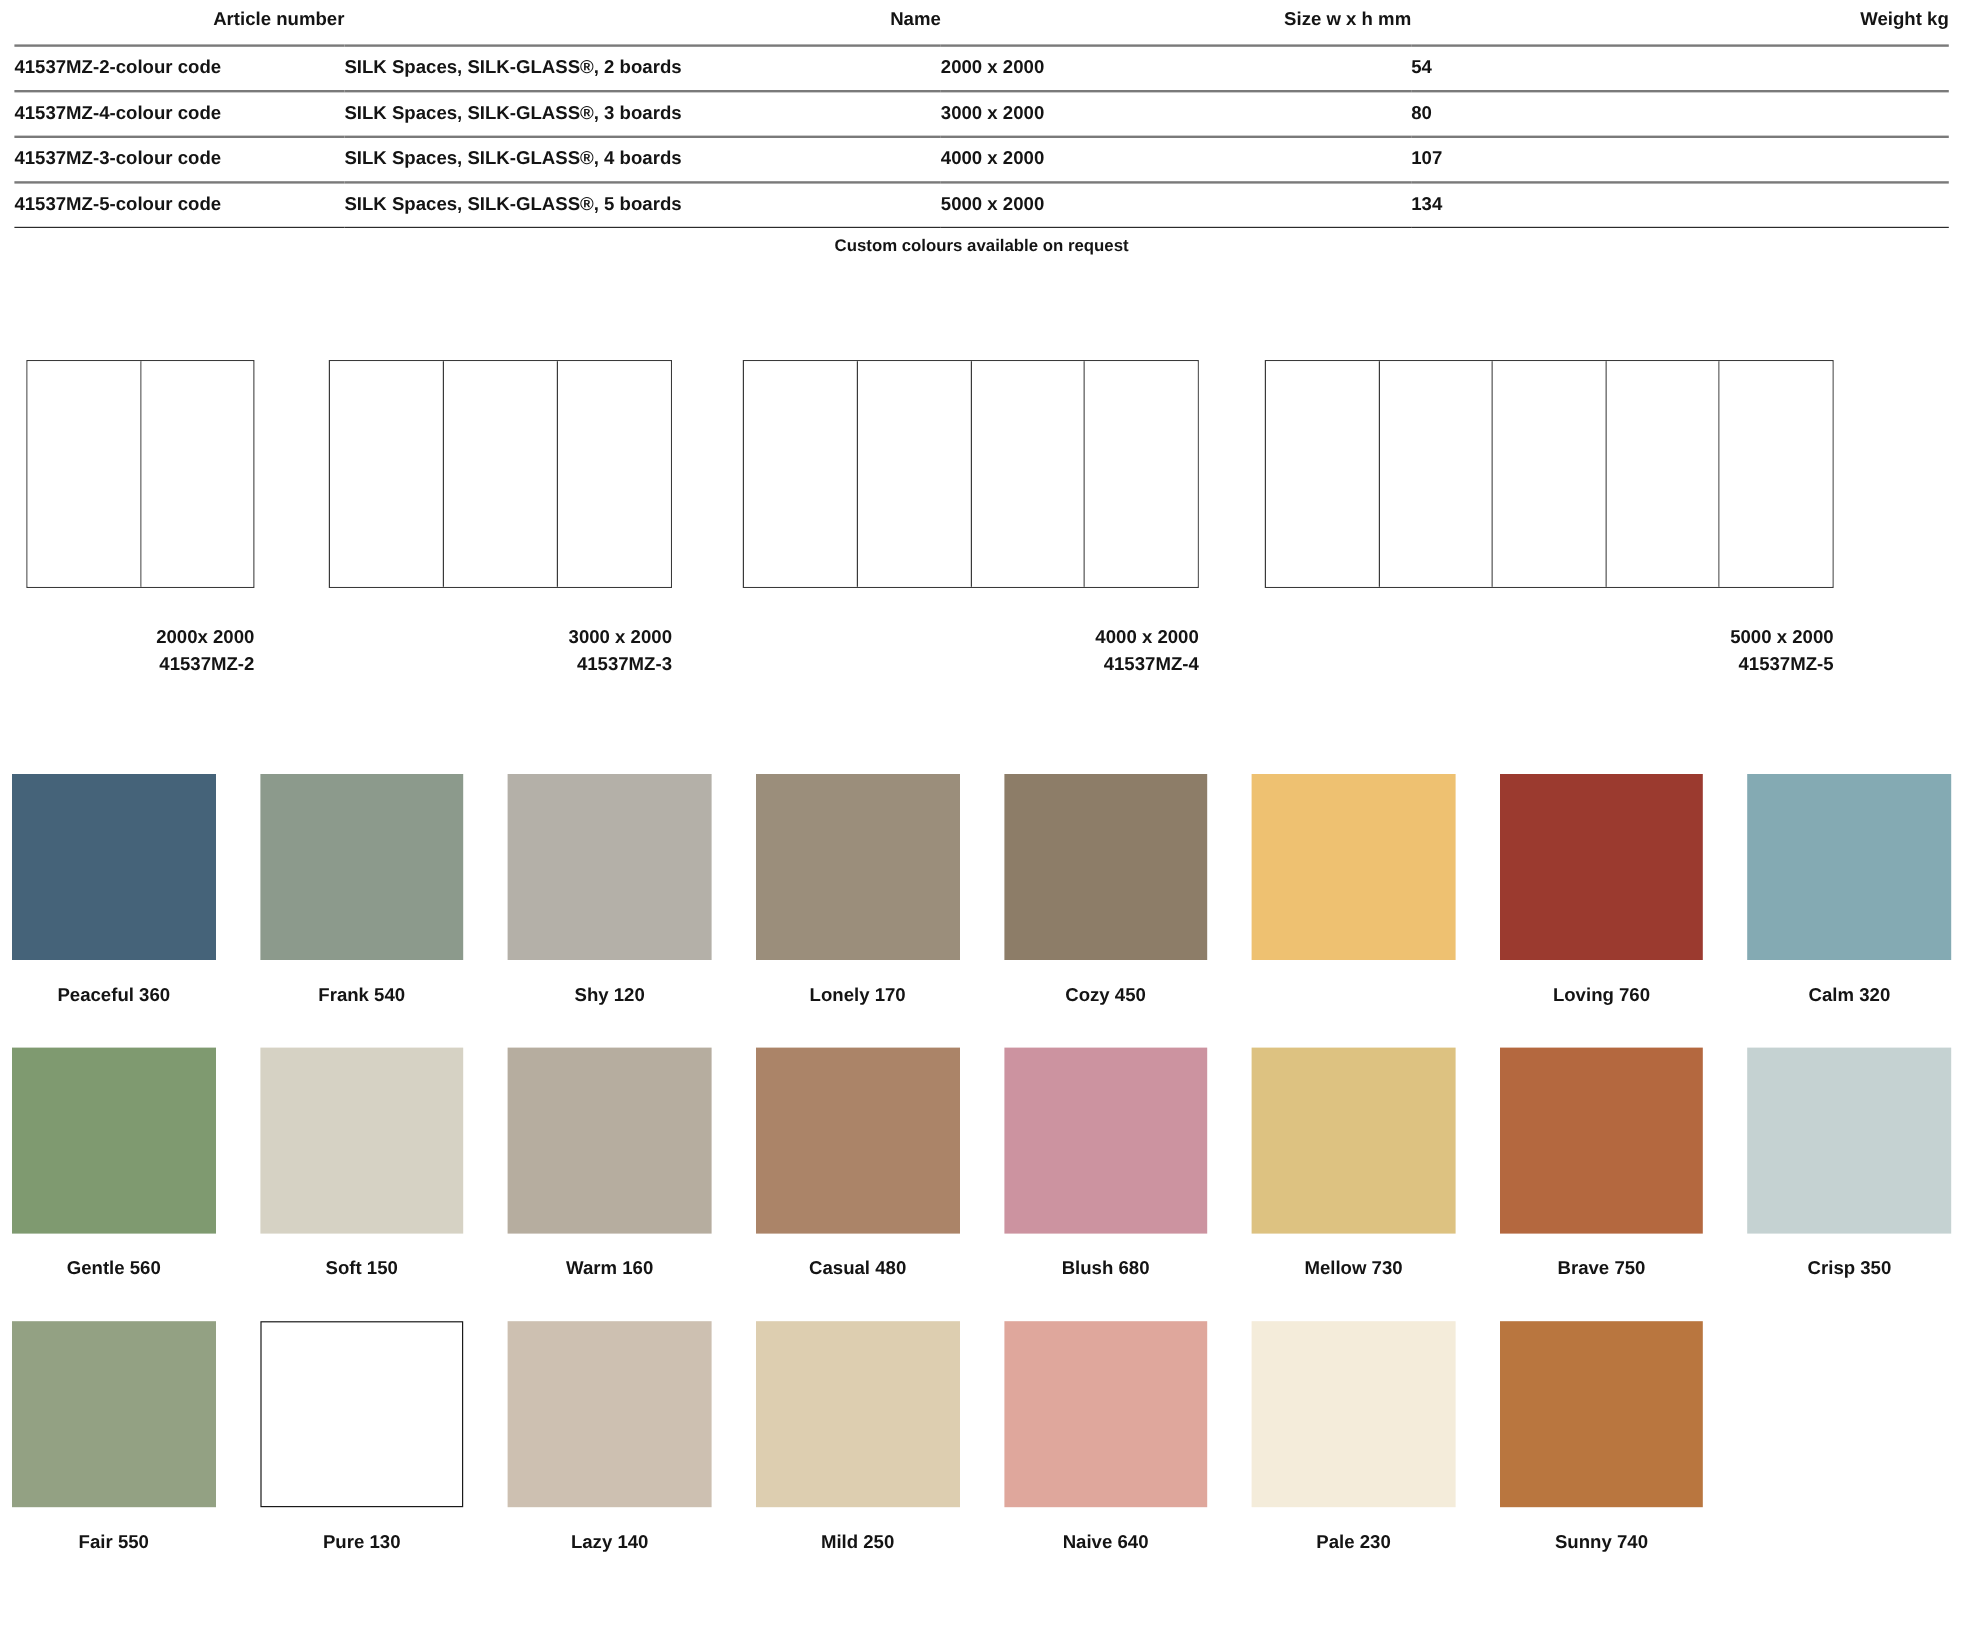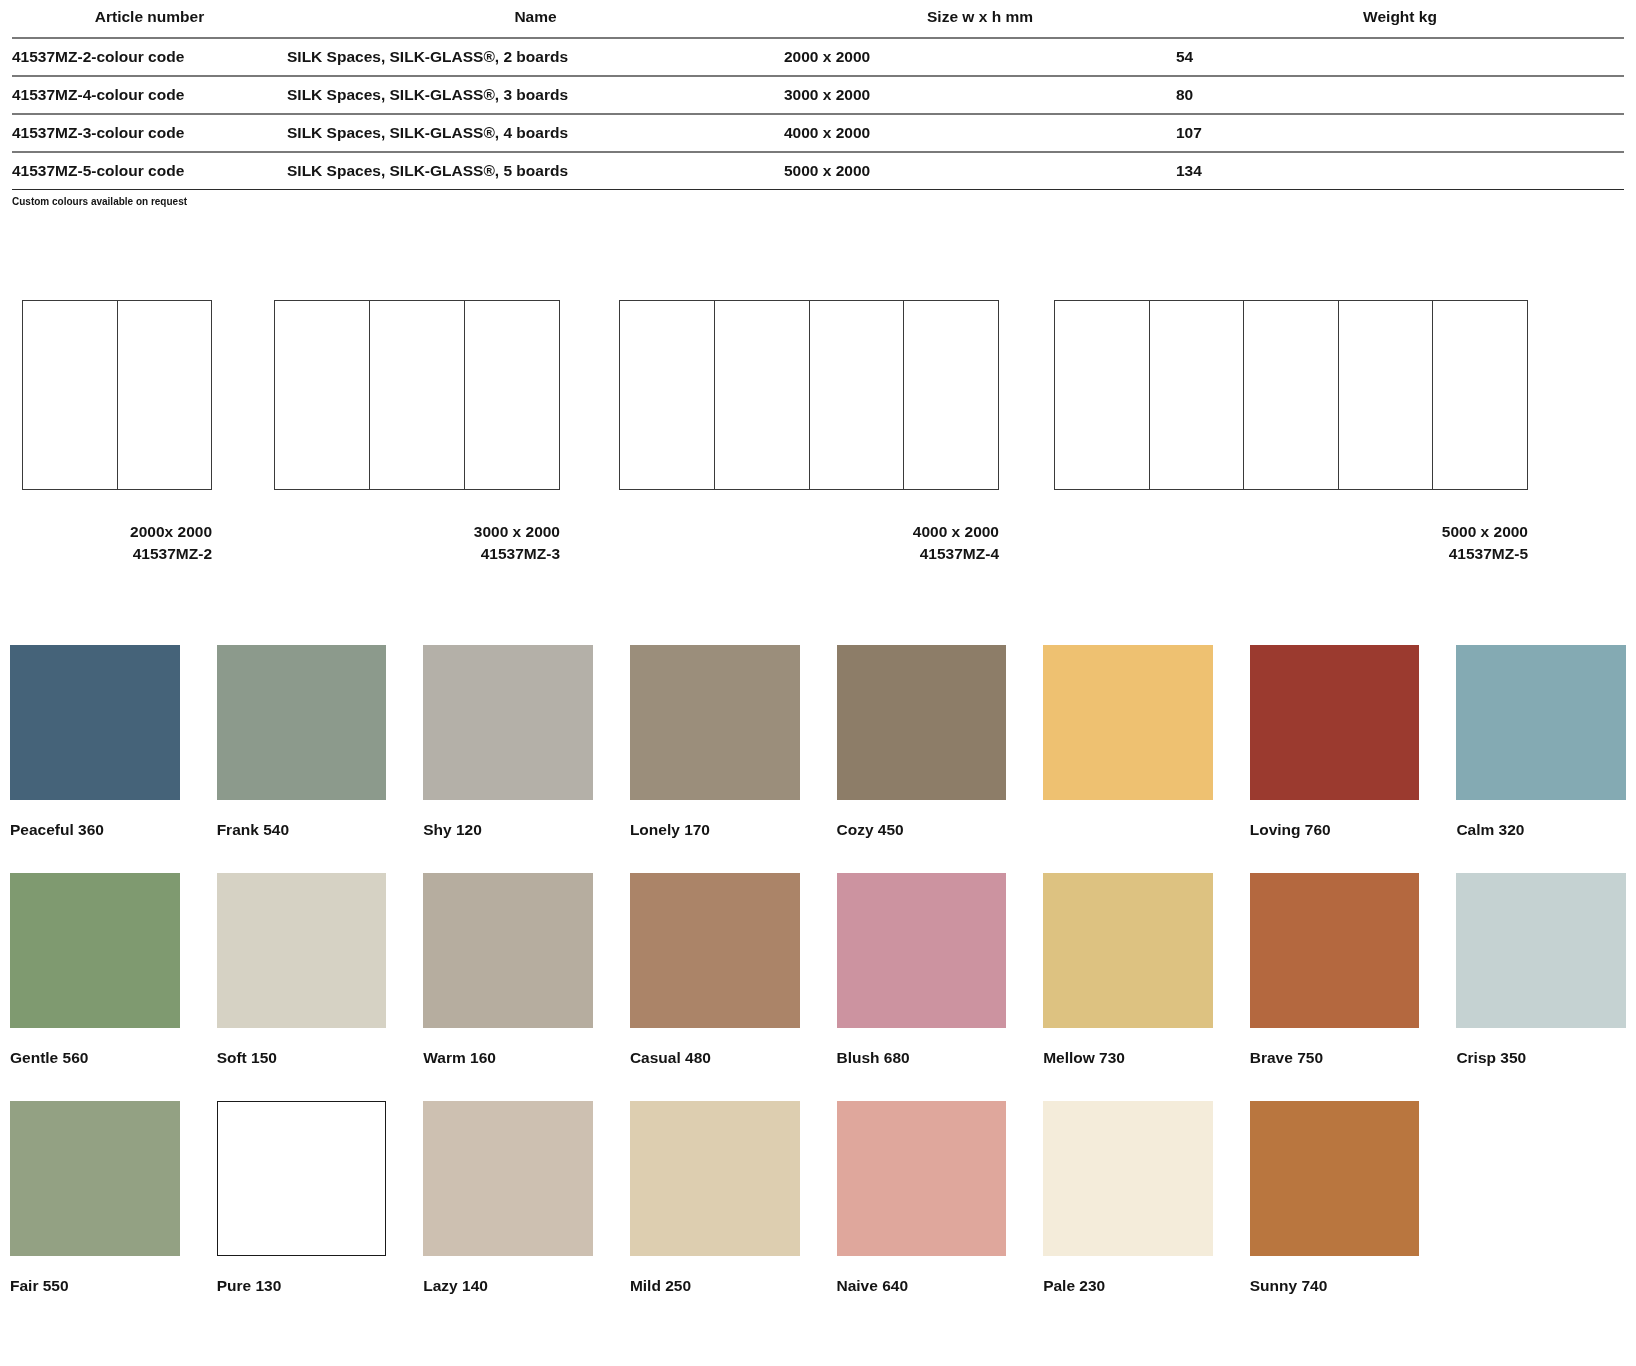--- a/index.html
+++ b/index.html
@@ -25,21 +25,21 @@
     top: 8px;
     width: 1612px;
   }
   table.spec-table {
     width: 100%;
     border-collapse: collapse;
     font-size: 15.5px;
     font-weight: 600;
   }
   table.spec-table th {
-    text-align: center;
+    text-align: right;
     font-weight: 600;
     font-size: 15.5px;
     padding: 0 0 11px 0;
     border-bottom: 2px solid #7a7a7a;
     color: #141414;
   }
   table.spec-table td {
     text-align: left;
     padding: 9px 0 9px 0;
     border-bottom: 2px solid #7a7a7a;
@@ -53,22 +53,22 @@
   .col-article { width: 275px; }
   .col-name    { width: 497px; }
   .col-size    { width: 392px; }
   .col-weight  { width: auto; }
 
   .custom-note {
     position: absolute;
     left: 12px;
     top: 196px;
     width: 1612px;
-    text-align: left;
-    font-size: 10px;
+    text-align: center;
+    font-size: 14px;
     font-weight: 600;
     color: #141414;
   }
 
   
   .diagrams {
     position: absolute;
     left: 0;
     top: 300px;
     width: 1636px;
@@ -117,21 +117,21 @@
   }
   .swatch-chip {
     width: 100%;
     height: 155px;
     background: #cccccc;
   }
   .swatch-chip.outlined {
     border: 1.4px solid #1a1a1a;
   }
   .swatch-label {
-    text-align: left;
+    text-align: center;
     font-size: 15.5px;
     font-weight: 600;
     color: #141414;
     padding-top: 21px;
     padding-bottom: 34px;
   }
 </style>
 </head>
 <body>
 

